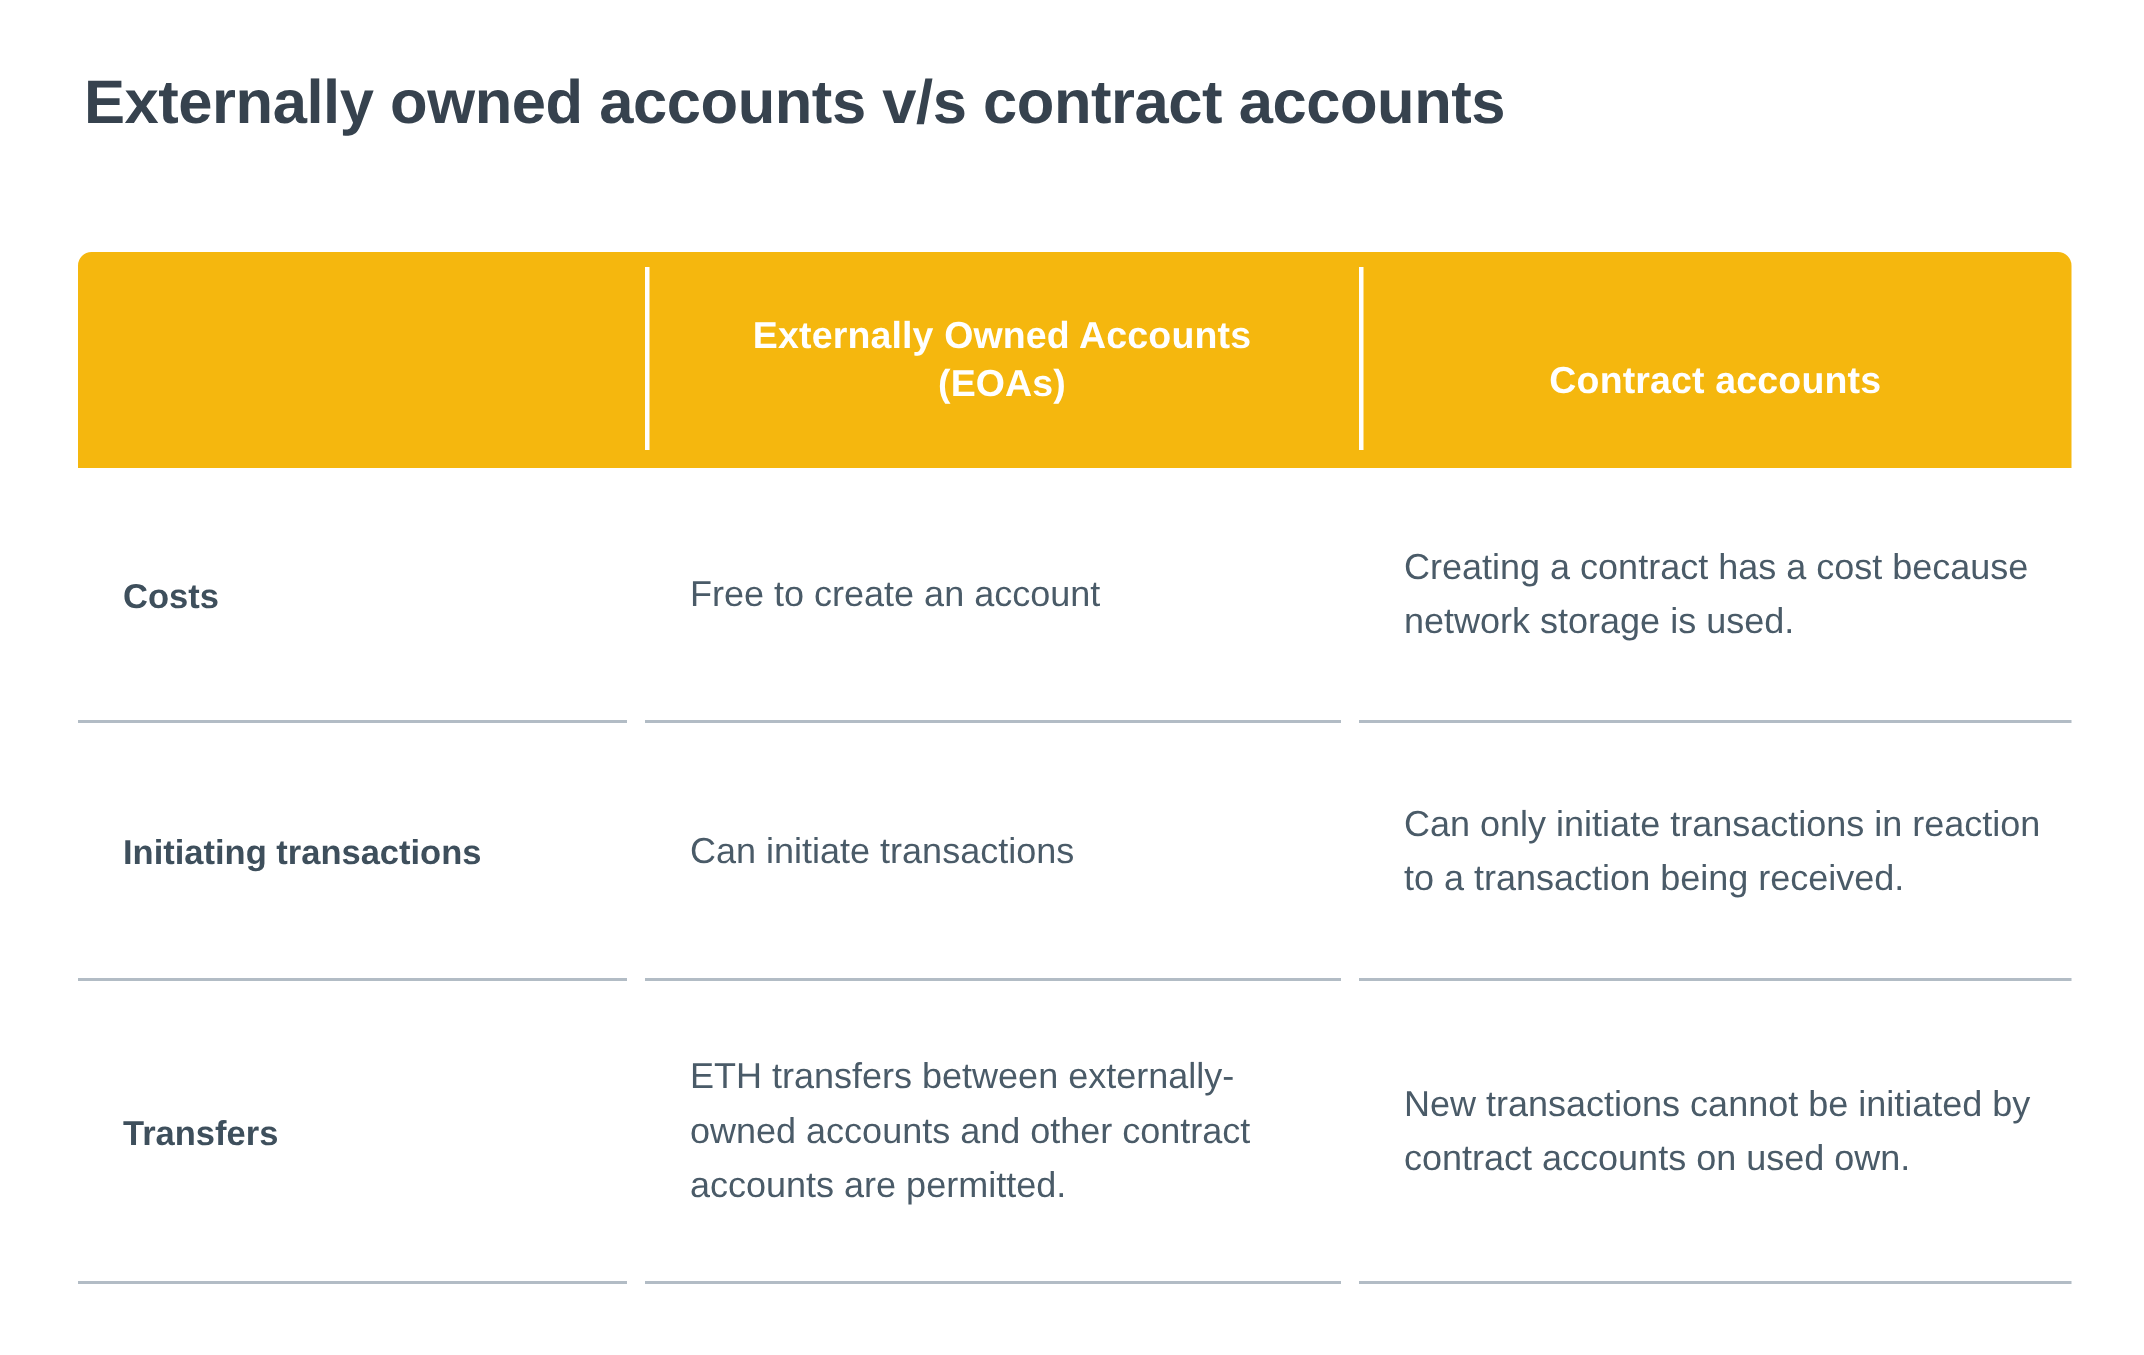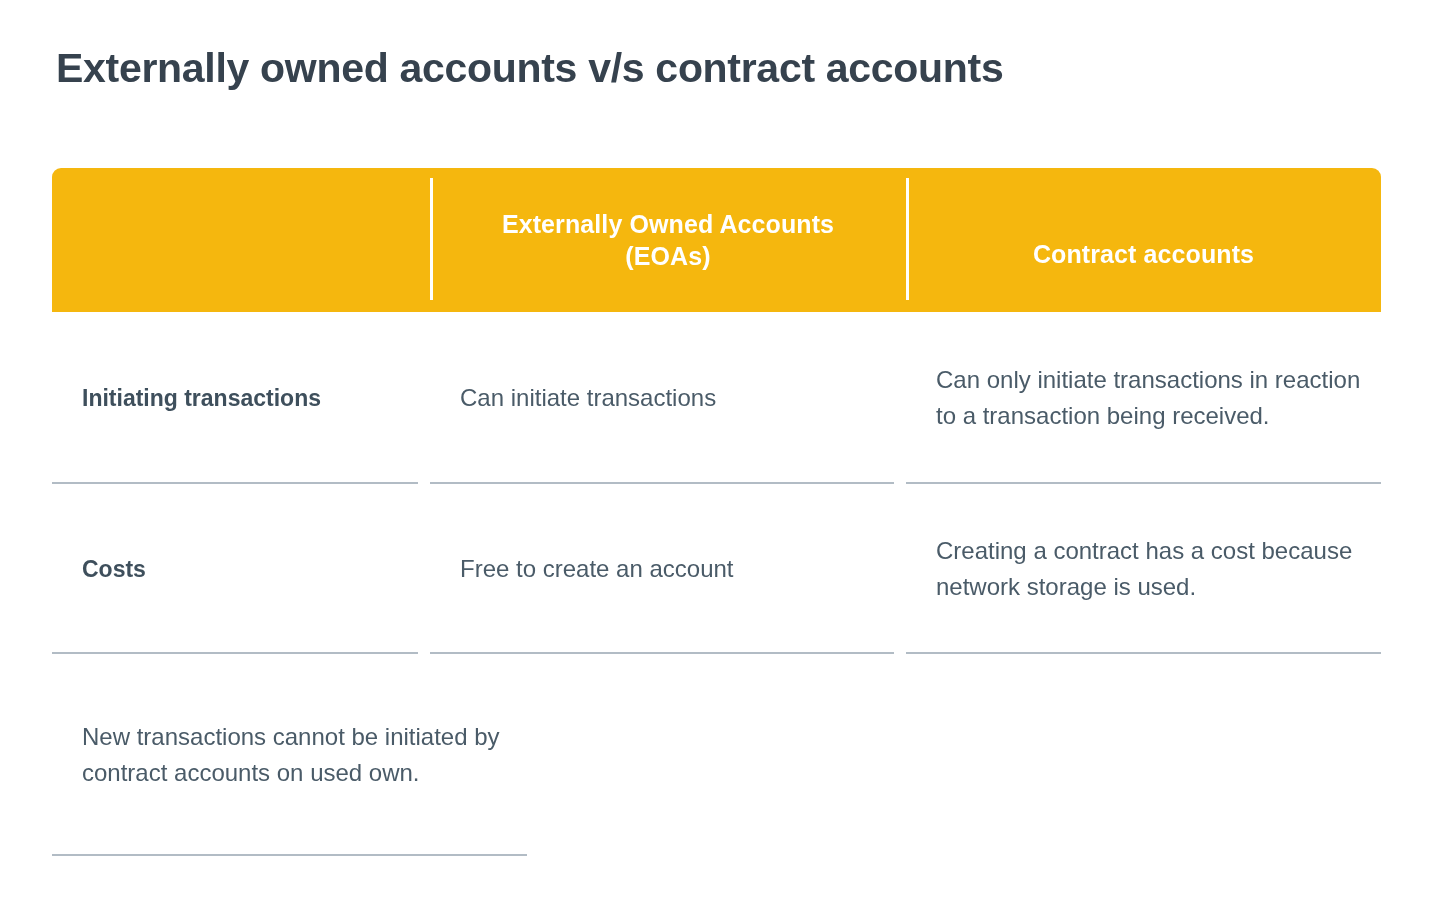--- a/index.html
+++ b/index.html
@@ -141,44 +141,50 @@
   <div class="cmp-table">
 
     <div class="thead">
       <div class="th c1"></div>
       <div class="th c2">Externally Owned Accounts (EOAs)</div>
       <div class="th c3">Contract accounts</div>
       <div class="th-divider d1"></div>
       <div class="th-divider d2"></div>
     </div>
 
+    <div class="trow row-r1">
+      <div class="td c1">
+        <span class="cell-text">Costs</span>
+      </div>
+      <div class="td c2">
+        <span class="cell-text">Free to create an account</span>
+      </div>
+      <div class="td c3">
+        <span class="cell-text">Creating a contract has a cost because network storage is used.</span>
+      </div>
+    </div>
+
     <div class="trow row-r2">
       <div class="td c1">
         <span class="cell-text">Initiating transactions</span>
       </div>
       <div class="td c2">
         <span class="cell-text">Can initiate transactions</span>
       </div>
       <div class="td c3">
         <span class="cell-text">Can only initiate transactions in reaction to a transaction being received.</span>
       </div>
     </div>
 
-    <div class="trow row-r1">
+    <div class="trow row-r3">
       <div class="td c1">
-        <span class="cell-text">Costs</span>
+        <span class="cell-text">Transfers</span>
       </div>
       <div class="td c2">
-        <span class="cell-text">Free to create an account</span>
+        <span class="cell-text">ETH transfers between externally-owned accounts and other contract accounts are permitted.</span>
       </div>
-      <div class="td c3">
-        <span class="cell-text">Creating a contract has a cost because network storage is used.</span>
-      </div>
-    </div>
-
-    <div class="trow row-r3">
       <div class="td c3">
         <span class="cell-text">New transactions cannot be initiated by contract accounts on used own.</span>
       </div>
     </div>
 
   </div>
 </div>
 
 </body></html>

